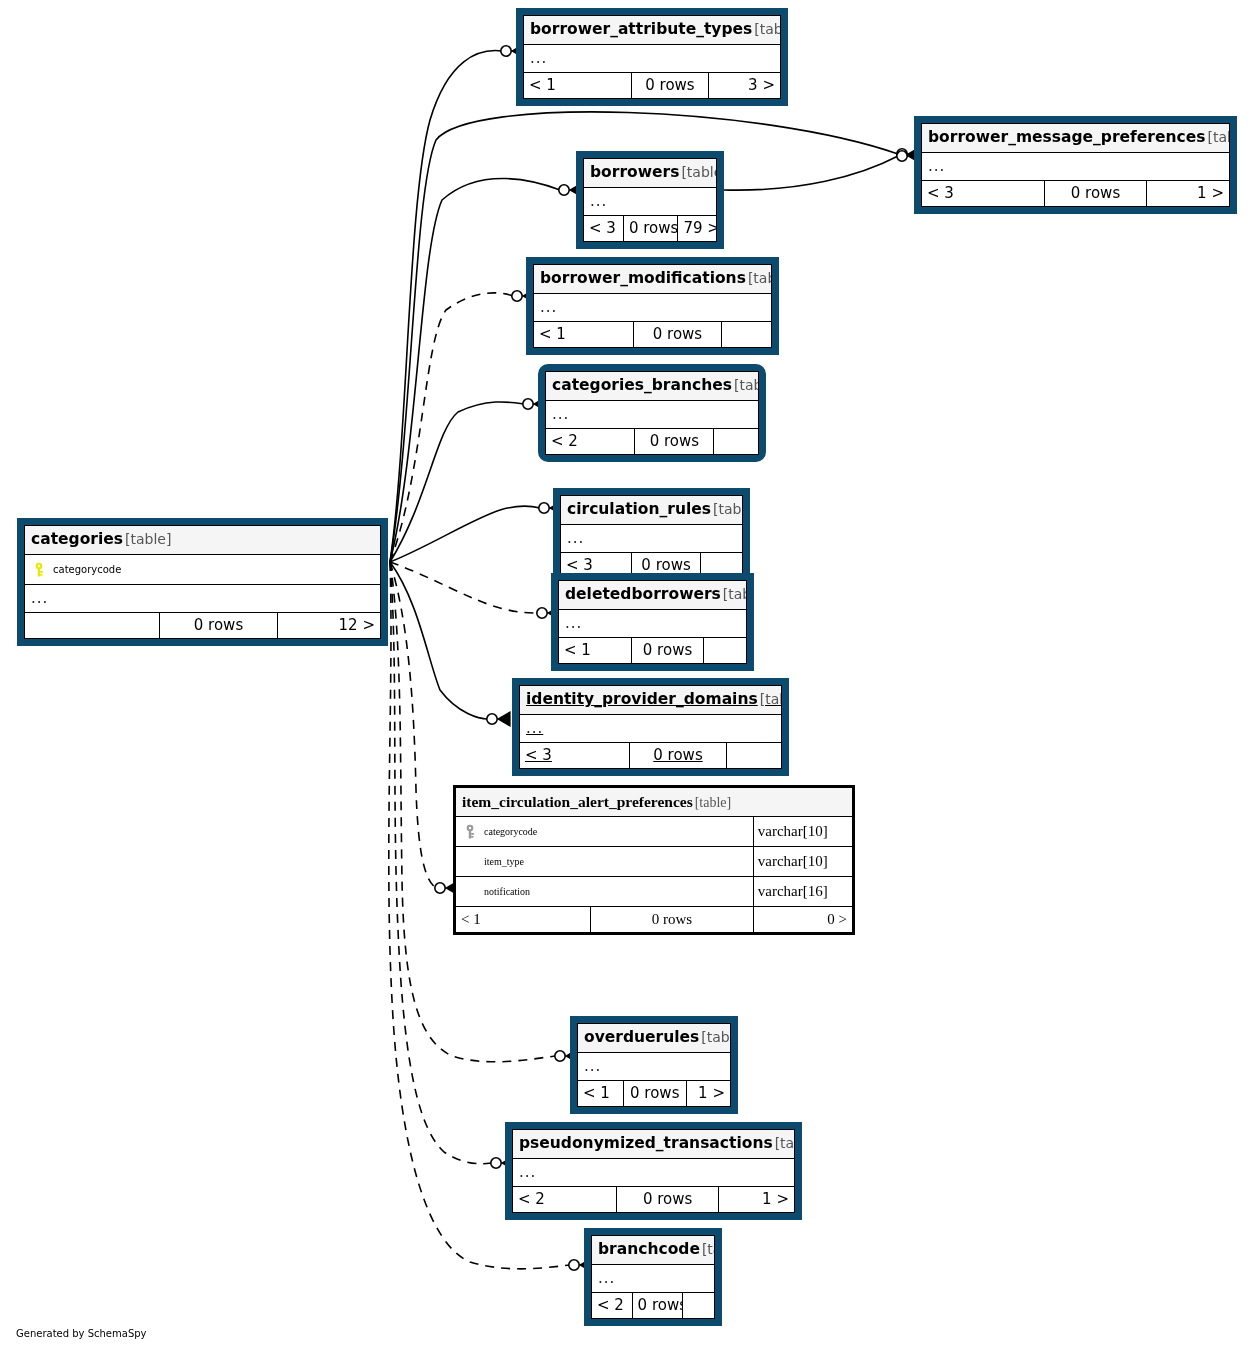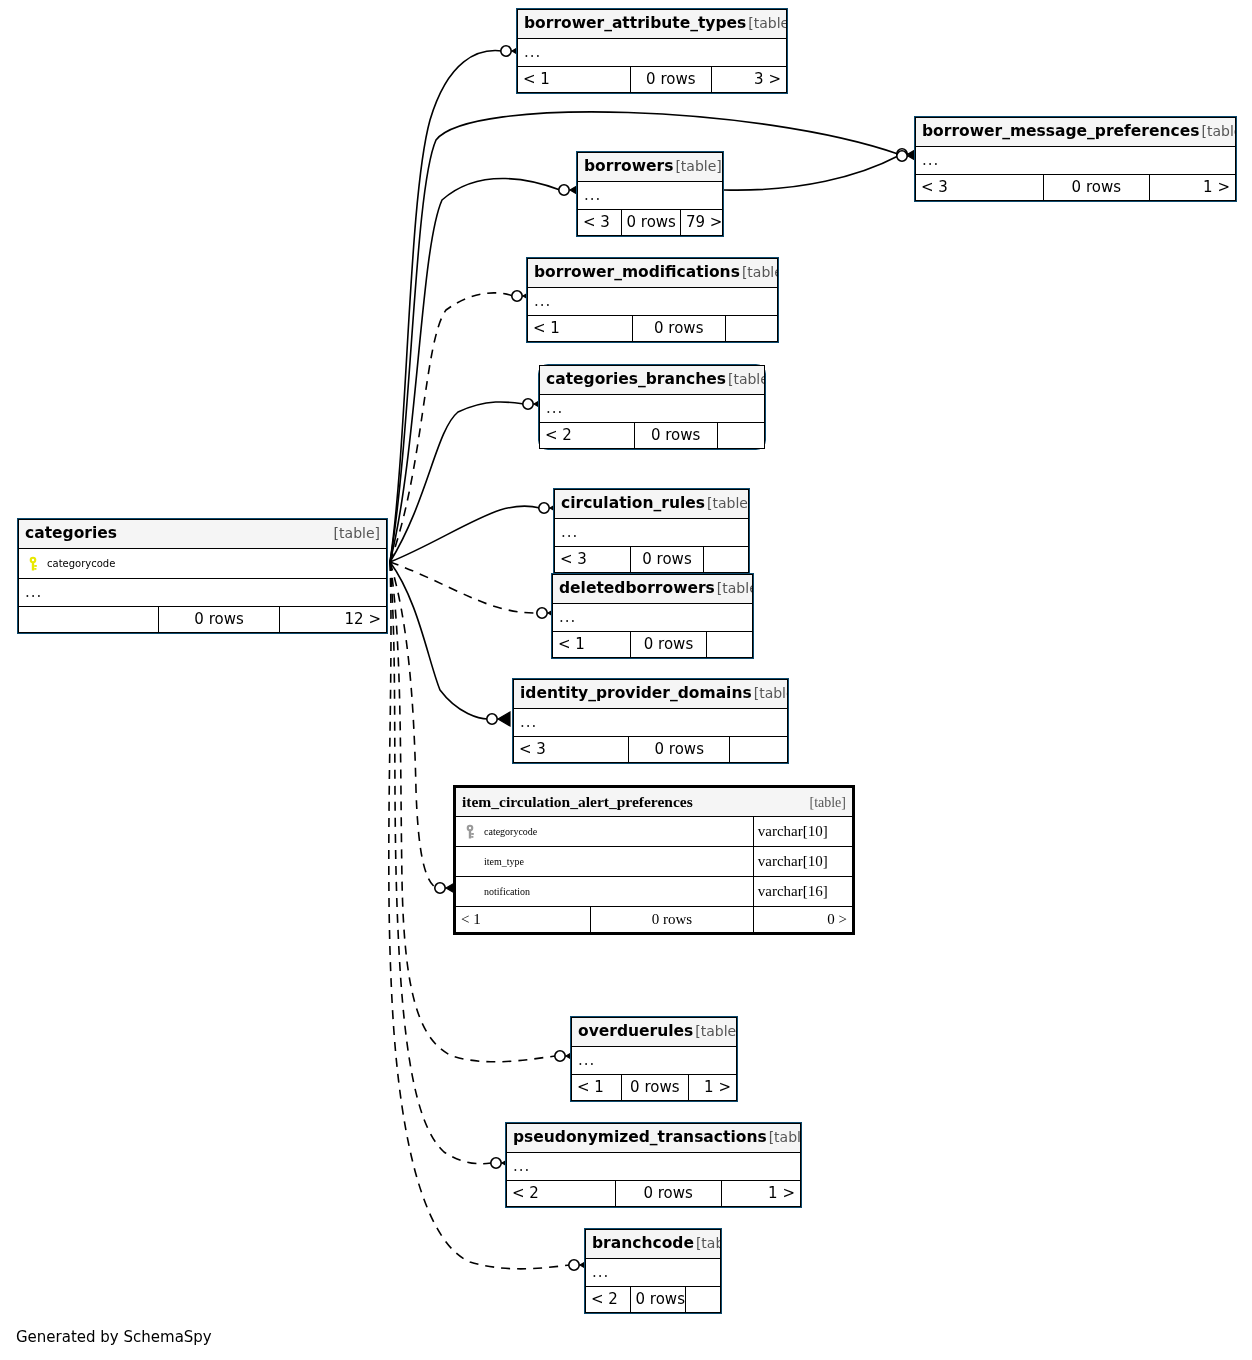--- a/index.html
+++ b/index.html
@@ -25,21 +25,21 @@
     top: 0;
     width: 1252px;
     height: 1360px;
     pointer-events: none;
   }
 
   
   .node {
     position: absolute;
     box-sizing: border-box;
-    border: 1px solid #0c4a6e;
+    border: 7px solid #0c4a6e;
     background: #ffffff;
     border-collapse: collapse;
   }
   .node.emphasis {
     border: 2px solid #000000;
   }
 
   .node table {
     border-collapse: collapse;
     width: 100%;
@@ -58,21 +58,20 @@
 
   
   .hdr-cell {
     background: #f5f5f5 !important;
     height: 28px;
     padding: 0 6px !important;
   }
   .hdr-inner {
     display: flex;
     align-items: baseline;
-    justify-content: space-between;
     width: 100%;
   }
   .tbl-name {
     font-weight: bold;
     font-size: 15.5px;
     color: #000000;
   }
   .tbl-kind {
     font-size: 14px;
     color: #555555;
@@ -126,21 +125,21 @@
     padding: 0 5px !important;
   }
   .foot-left   { text-align: left;   }
   .foot-mid    { text-align: center;  }
   .foot-right  { text-align: right;  }
 
   .credit {
     position: absolute;
     left: 16px;
     top: 1328px;
-    font-size: 15px;
+    font-size: 10px;
     color: #000000;
   }
 </style>
 </head>
 <body>
 
 <div id="canvas">
 
   <svg id="edges" viewBox="0 0 1252 1360" xmlns="http://www.w3.org/2000/svg">
       <g>
@@ -393,21 +392,21 @@
               <td class="body-cell" colspan="3"><span class="ellipsis">...</span></td>
             </tr>
             <tr>
               <td class="foot-cell foot-left">&lt; 1</td>
               <td class="foot-cell foot-mid">0 rows</td>
               <td class="foot-cell foot-right"></td>
             </tr>
           </tbody>
         </table>
       </div>
-      <div class="node" style="left: 512px; top: 678px; width: 277px;">
+      <div class="node" style="left: 512px; top: 678px; width: 277px; text-decoration: underline;">
         <table>
           <colgroup>
             <col style="width:42%">
             <col style="width:37%">
             <col style="width:21%">
           </colgroup>
           <tbody>
             <tr>
               <td class="hdr-cell" colspan="3">
                 <div class="hdr-inner tight">

